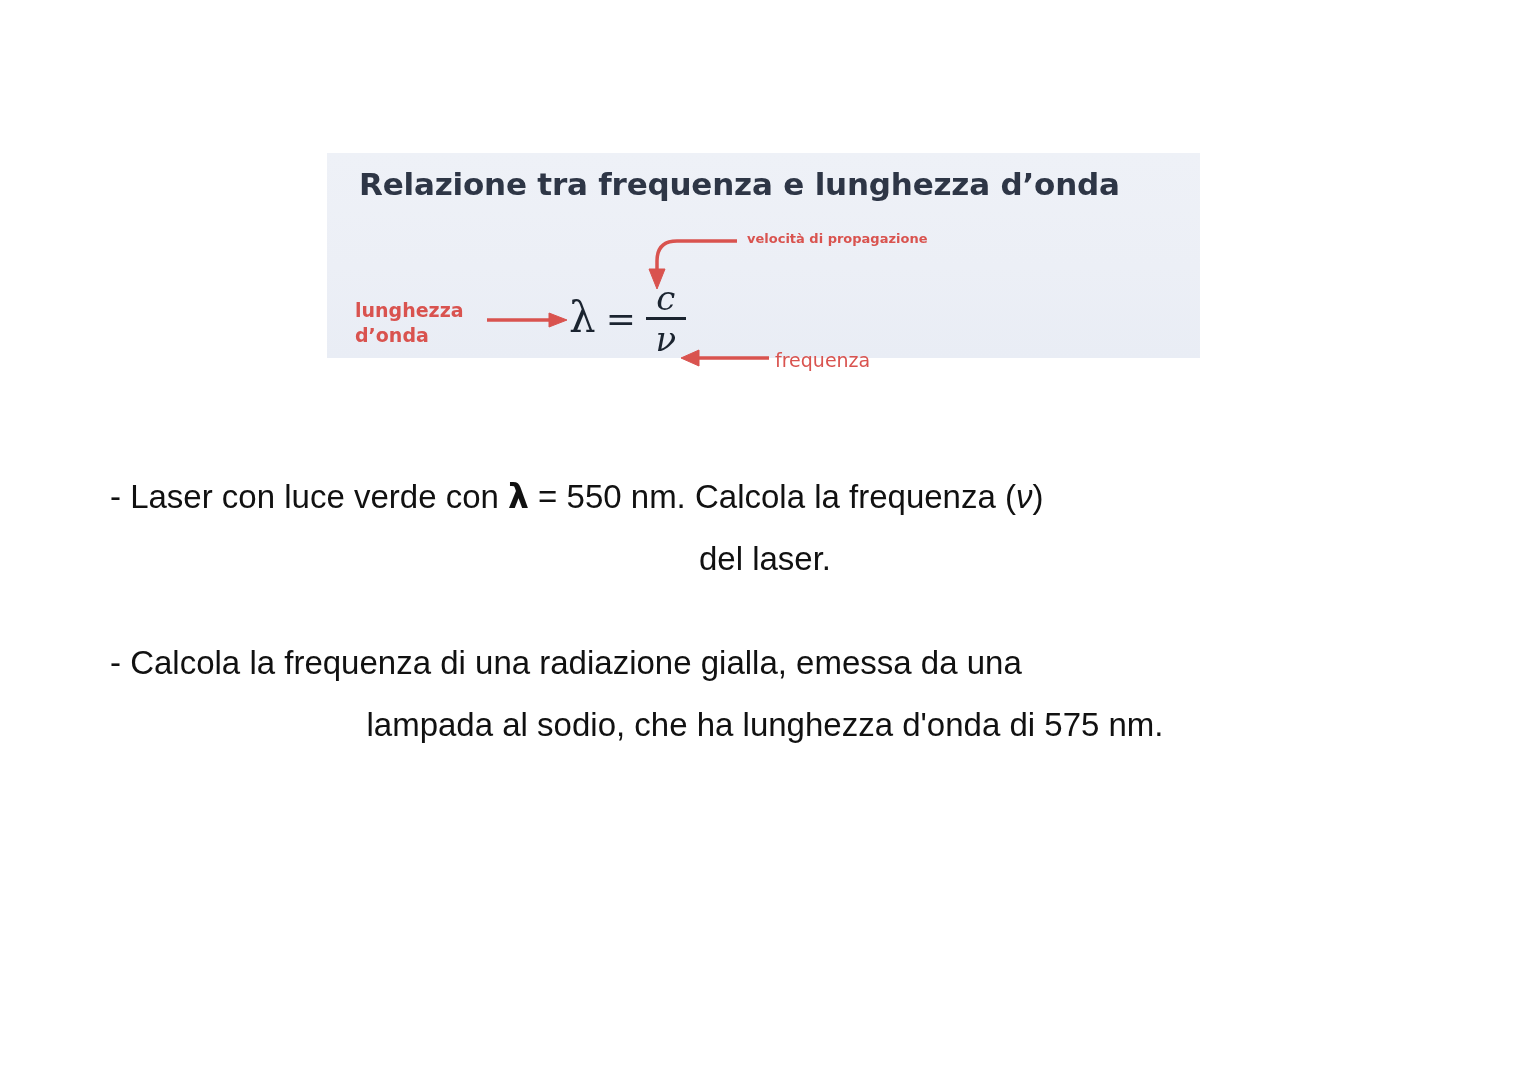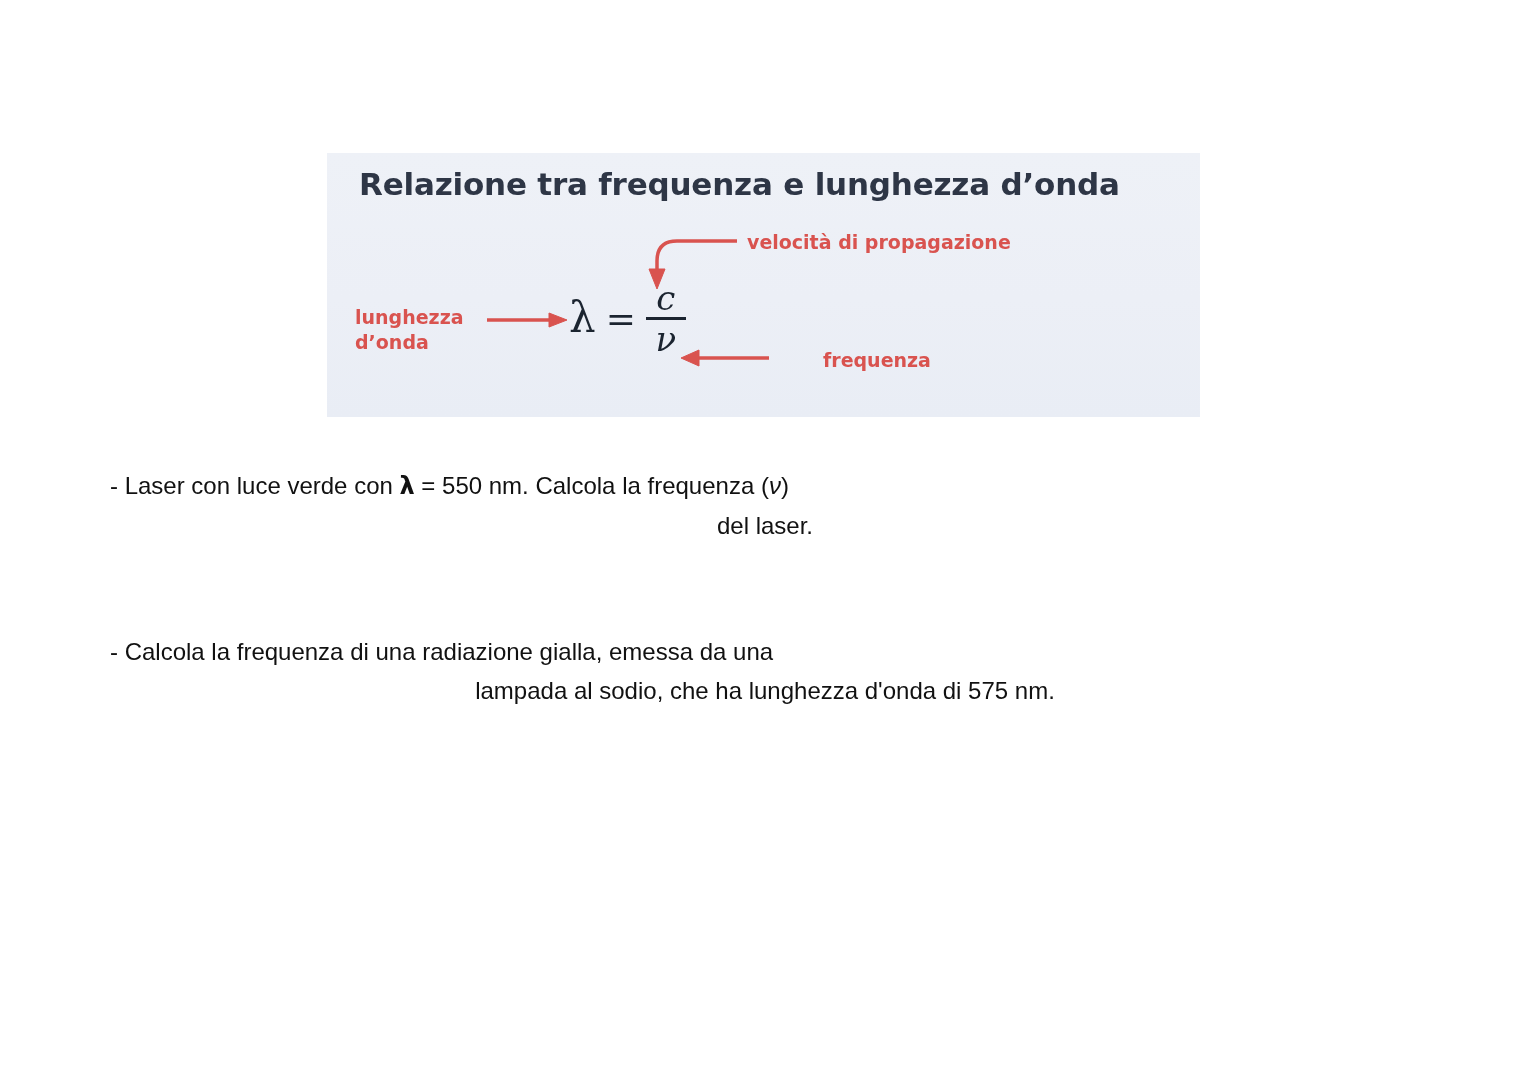--- a/index.html
+++ b/index.html
@@ -15,66 +15,65 @@
     color: #000000;
     overflow: hidden;
   }
 
   
   .figure {
     position: absolute;
     left: 327px;
     top: 153px;
     width: 873px;
-    height: 264px;
+    height: 205px;
     background: linear-gradient(180deg, #eef1f7 0%, #eceff6 55%, #e9edf5 100%);
     box-sizing: border-box;
   }
   .fig-title {
     position: absolute;
     left: 32px;
     top: 13px;
     font-family: "DejaVu Sans", sans-serif;
     font-weight: bold;
     font-size: 31px;
     letter-spacing: -0.2px;
     color: #2e3646;
     white-space: nowrap;
   }
 
   .label-lunghezza {
     position: absolute;
     left: 28px;
-    top: 152px;
+    top: 145px;
     font-family: "DejaVu Sans", sans-serif;
     font-weight: bold;
     font-size: 19px;
     line-height: 25px;
     color: #d9534f;
   }
   .label-velocita {
     position: absolute;
     left: 420px;
     top: 78px;
     font-family: "DejaVu Sans", sans-serif;
     font-weight: bold;
+    font-size: 13px;
+    color: #d9534f;
+    white-space: nowrap;
+  }
+  .label-frequenza {
+    position: absolute;
+    left: 448px;
+    top: 196px;
+    font-family: "DejaVu Sans", sans-serif;
+    font-weight: normal;
     font-size: 19px;
     color: #d9534f;
     white-space: nowrap;
-  }
-  .label-frequenza {
-    position: absolute;
-    left: 448px;
-    top: 196px;
-    font-family: "DejaVu Sans", sans-serif;
-    font-weight: bold;
-    font-size: 19px;
-    color: #d9534f;
-    white-space: nowrap;
-    margin-left: 48px;
   }
 
   
   .formula {
     position: absolute;
     left: 242px;
     top: 125px;
     font-family: "DejaVu Serif", serif;
     color: #1b2430;
     display: flex;
@@ -119,22 +118,22 @@
     left: 0; top: 0;
     width: 873px;
     height: 252px;
   }
 
   
   .textblock {
     position: absolute;
     left: 110px;
     width: 1310px;
-    font-size: 24px;
-    line-height: 39px;
+    font-size: 33px;
+    line-height: 62px;
     color: #111111;
   }
   .p1 {
     top: 466px;
     text-align: justify;
   }
   .p1 .line2 { text-align: center; }
   .p2 {
     top: 632px;
     text-align: justify;

